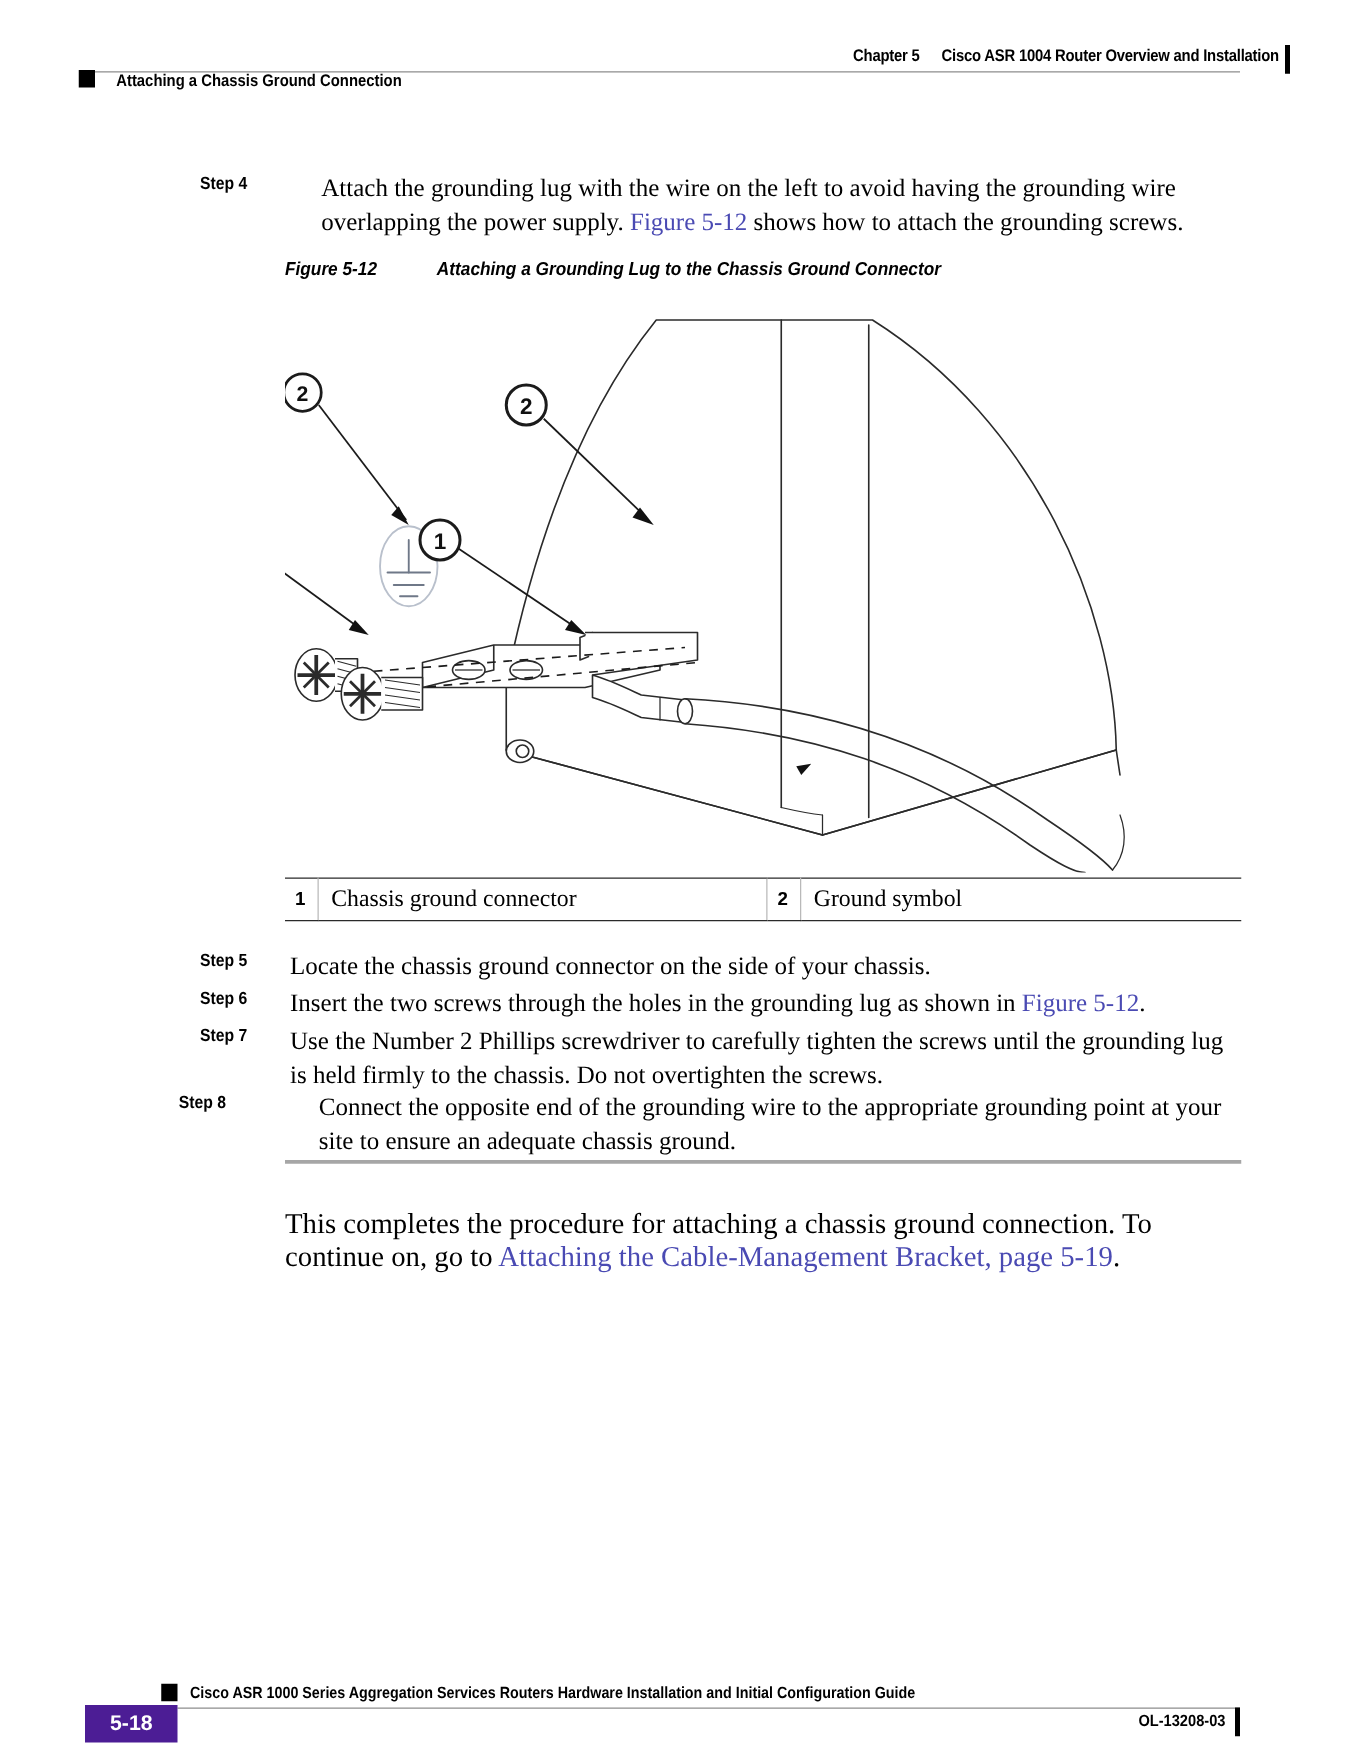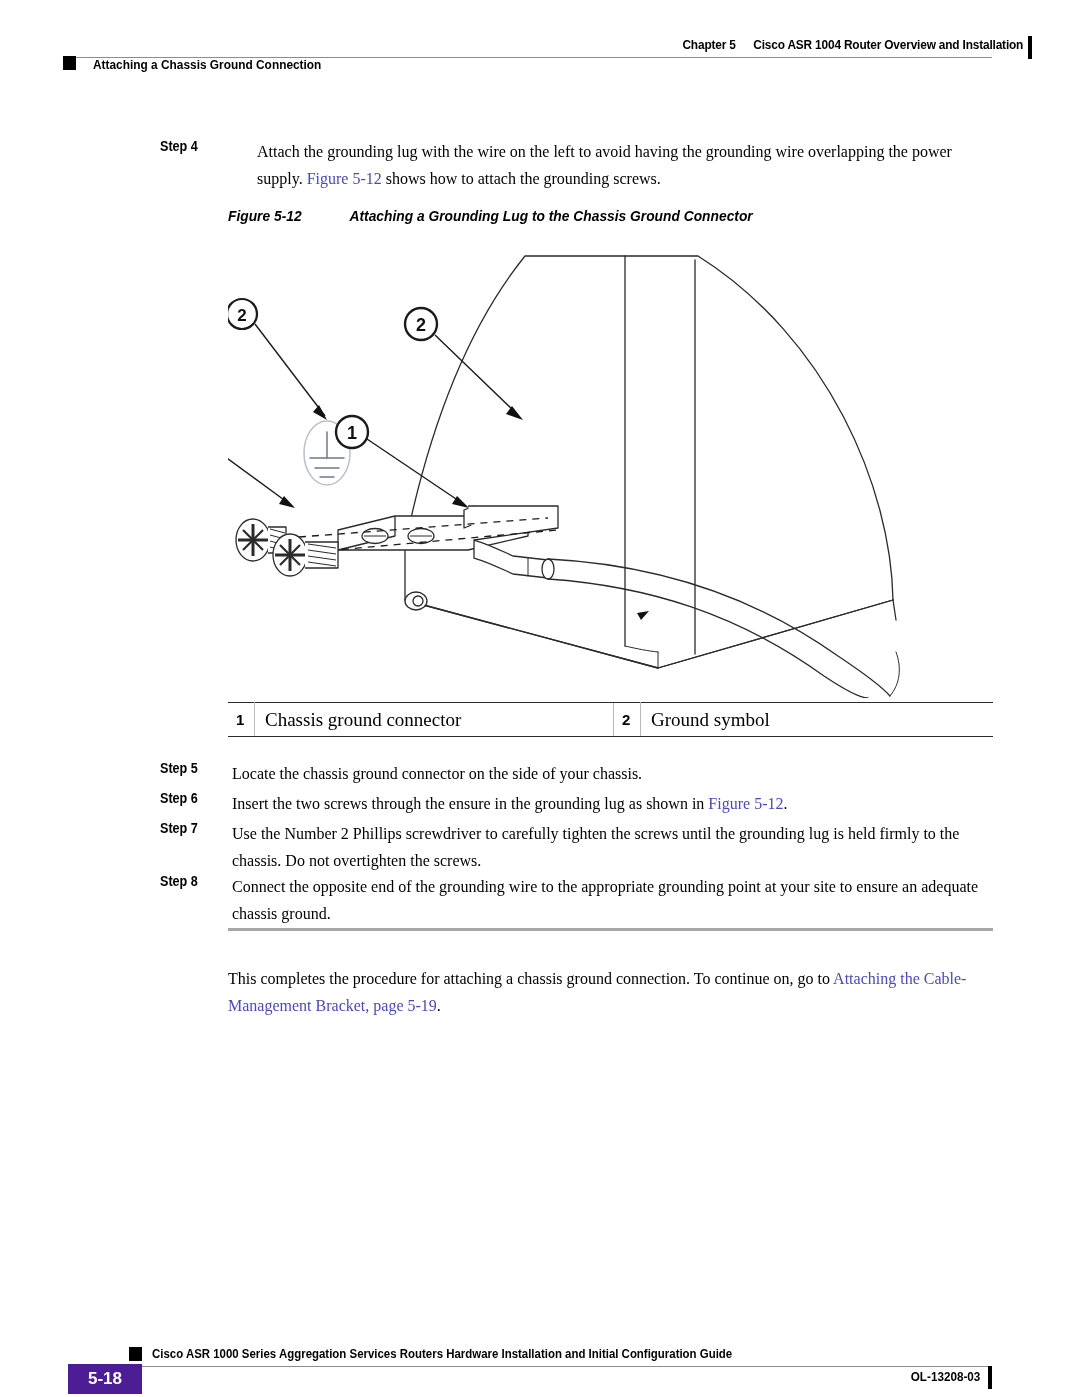--- a/index.html
+++ b/index.html
@@ -84,21 +84,21 @@
     font-weight: bold;
     font-size: 14px;
     width: 72px;
     flex: 0 0 72px;
     white-space: nowrap;
     transform: scaleX(0.9);
     transform-origin: left center;
   }
   .step-body {
     font-family: "Liberation Serif", serif;
-    font-size: 16px;
+    font-size: 20px;
     line-height: 27px;
     width: 762px;
   }
   a.xref, .xref {
     color: #4a4ab3;
     text-decoration: none;
   }
 
   
   .fig-caption {
@@ -163,21 +163,21 @@
     background: #a6a6a6;
   }
 
   
   .closing-par {
     position: absolute;
     left: 228px;
     top: 965px;
     width: 765px;
     font-family: "Liberation Serif", serif;
-    font-size: 16px;
+    font-size: 23px;
     line-height: 27px;
   }
 
   
   .page-footer {
     position: absolute;
     left: 0;
     top: 1300px;
     width: 1080px;
     height: 70px;
@@ -393,29 +393,29 @@
   </tbody>
 </table>
 
 <div class="step-row" style="left:160px; top:760px; width:840px;">
   <div class="step-label">Step 5</div>
   <div class="step-body"><span>Locate the chassis ground connector on the side of your chassis.</span></div>
 </div>
 
 <div class="step-row" style="left:160px; top:790px; width:840px;">
   <div class="step-label">Step 6</div>
-  <div class="step-body"><span>Insert the two screws through the ensure in the grounding lug as shown in </span><span class="xref">Figure 5-12</span><span>.</span></div>
+  <div class="step-body"><span>Insert the two screws through the holes in the grounding lug as shown in </span><span class="xref">Figure 5-12</span><span>.</span></div>
 </div>
 
 <div class="step-row" style="left:160px; top:820px; width:840px;">
   <div class="step-label">Step 7</div>
   <div class="step-body"><span>Use the Number 2 Phillips screwdriver to carefully tighten the screws until the grounding lug is held firmly to the chassis. Do not overtighten the screws.</span></div>
 </div>
 
-<div class="step-row" style="left:160px; top:873px; width:840px;">
+<div class="step-row" style="left:143px; top:873px; width:840px;gap:40px;">
   <div class="step-label">Step 8</div>
   <div class="step-body"><span>Connect the opposite end of the grounding wire to the appropriate grounding point at your site to ensure an adequate chassis ground.</span></div>
 </div>
 
 <div class="section-divider"></div>
 
 <div class="closing-par"><span>This completes the procedure for attaching a chassis ground connection. To continue on, go to </span><span class="xref">Attaching the Cable-Management Bracket, page 5-19</span><span>.</span></div>
 
 <div class="page-footer">
   <div class="footer-square"></div>

